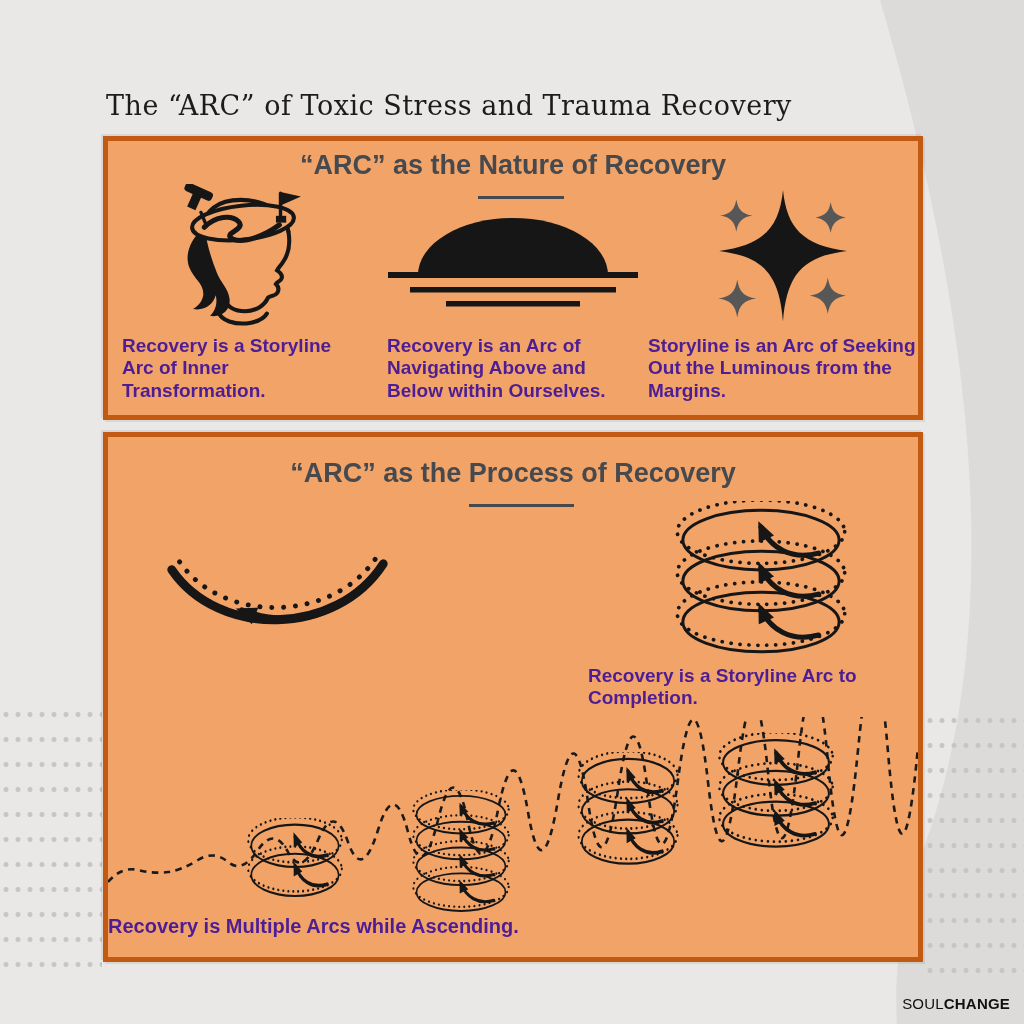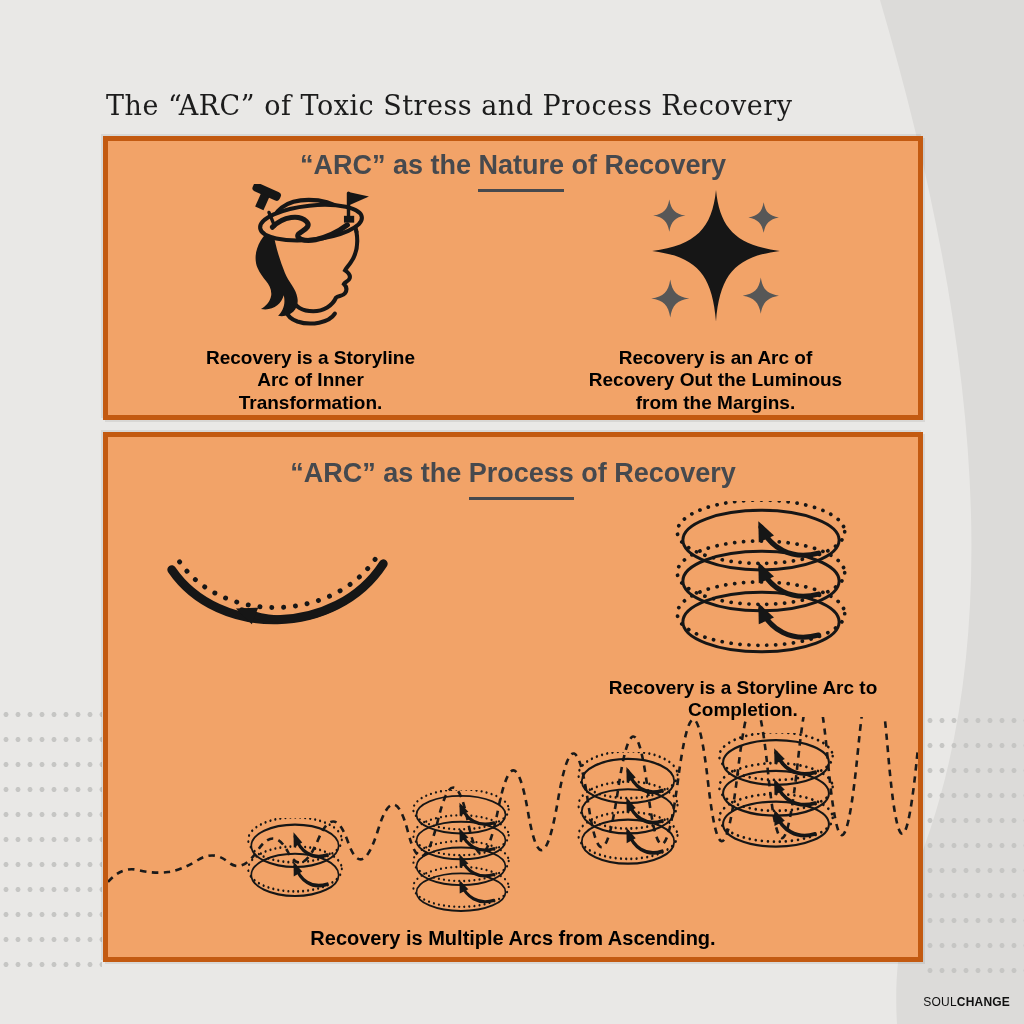--- a/index.html
+++ b/index.html
@@ -30,24 +30,24 @@
     position:absolute;left:103px;width:820px;z-index:2;box-sizing:border-box;
     background:#f2a368;border:5px solid #c35a11;
     box-shadow:-2px -2px 0 rgba(0,0,0,.07),2px 2px 0 rgba(0,0,0,.07);
   }
   #panel-nature{top:136px;height:284px;}
   #panel-process{top:432px;height:530px;}
   .panel-h{
     margin-top:8px;text-align:center;
     font-weight:700;font-size:27px;line-height:1.25;color:#46494e;
   }
-  .uline{border-bottom:3px solid #46494e;padding-bottom:9px;}
+  .uline{border-bottom:3px solid #46494e;padding-bottom:16px;}
   .cap{
-    font-weight:700;font-size:19px;line-height:1.18;color:#000000;text-align:center;
-    margin:12px auto;
+    font-weight:700;font-size:19px;line-height:1.18;color:#4c1d95;text-align:left;
+    margin:0 auto;
   }
 
   
   #nature-cols{display:flex;width:100%;margin-top:0;}
   .nat-col{flex:1 1 33.33%;min-width:0;}
   .icon-box{height:152px;display:flex;align-items:center;justify-content:center;}
 
   
   #panel-process .abs{position:absolute;}
   #backtracking-icon{left:52px;top:115px;width:235px;height:108px;}
@@ -72,21 +72,21 @@
   .dots9{fill:none;stroke:#161616;stroke-width:5;stroke-linecap:round;stroke-dasharray:0.1 12;}
   .arr7{fill:none;stroke:#161616;stroke-width:7;stroke-linecap:round;}
   .wavy{fill:none;stroke:#1a1a1a;stroke-width:2.6;stroke-dasharray:6.5 5.5;}
   .c-dot{fill:none;stroke:#161616;stroke-width:4;stroke-dasharray:0.1 9.5;stroke-linecap:round;}
   .c-sol{fill:none;stroke:#161616;stroke-width:3.2;}
   .c-arr{fill:none;stroke:#161616;stroke-width:5.5;stroke-linecap:round;}
 
   
   #brand{
     position:absolute;right:14px;top:995px;z-index:3;
-    font-size:12px;color:#101010;letter-spacing:.2px;
+    font-size:15px;color:#101010;letter-spacing:.2px;
   }
   #brand .b1{font-weight:400;}
   #brand .b2{font-weight:700;}
 </style>
 </head>
 <body>
 
 <svg width="0" height="0" style="position:absolute" aria-hidden="true">
   <defs>
     <marker id="ah" markerUnits="userSpaceOnUse" markerWidth="24" markerHeight="24" refX="16" refY="11" orient="auto">
@@ -95,21 +95,21 @@
   </defs>
 </svg>
 
 <svg id="bg-swoosh" viewBox="0 0 1024 1024">
   <path d="M880 0 C 980 340 1000 620 930 830 C 905 900 893 960 897 1024 L1024 1024 L1024 0 Z" fill="#dcdbd9"></path>
 </svg>
 
 <div id="dots-left" class="dots"></div>
 <div id="dots-right" class="dots"></div>
 
-<div id="main-title">The “ARC” of Toxic Stress and Process Recovery</div>
+<div id="main-title">The “ARC” of Toxic Stress and Trauma Recovery</div>
 
 <div id="panel-nature" class="panel">
   <div class="panel-h">
     <span>“ARC” as the </span><span class="uline">Nature</span><span> of Recovery</span>
   </div>
 
   <div id="nature-cols">
 
     <div class="nat-col">
       <div class="icon-box">
@@ -128,32 +128,43 @@
           </g>
           <path class="ln2" d="M33 25 L38 37"></path>
           <path class="ln2" d="M103 8 L103 30"></path>
           <path class="ink" d="M103 7 L121 11 L103 19 Z"></path>
           <rect class="ink" x="99" y="28" width="9" height="6"></rect>
         </svg>
       </div>
       <div class="cap" style="max-width:242px;">Recovery is a Storyline Arc of Inner Transformation.</div>
     </div>
 
+    <div class="nat-col">
+      <div class="icon-box">
+        <svg viewBox="0 0 250 100" width="250" height="100">
+          <path class="ink" d="M30 66 A95 57 0 0 1 220 66 Z"></path>
+          <rect class="ink" x="0" y="63" width="250" height="6"></rect>
+          <rect class="ink" x="22" y="78" width="206" height="5.5"></rect>
+          <rect class="ink" x="58" y="92" width="134" height="5.5"></rect>
+        </svg>
+      </div>
+      <div class="cap" style="max-width:252px;">Recovery is an Arc of Navigating Above and Below within Ourselves.</div>
+    </div>
 
     <div class="nat-col">
       <div class="icon-box">
         <svg viewBox="0 0 170 150" width="162" height="143">
           <path class="ink" d="M85 3 C89 43 106 61 152 67 C106 73 89 91 85 141 C81 91 64 73 18 67 C64 61 81 43 85 3 Z"></path>
           <path class="gray" d="M36 13 C38 24 42 28 53 30 C42 32 38 36 36 47 C34 36 30 32 19 30 C30 28 34 24 36 13 Z"></path>
           <path class="gray" d="M135 16 C137 27 141 30 151 32 C141 34 137 38 135 48 C133 38 129 34 119 32 C129 30 133 27 135 16 Z"></path>
           <path class="gray" d="M37 97 C39 110 44 115 57 117 C44 119 39 124 37 137 C35 124 30 119 17 117 C30 115 35 110 37 97 Z"></path>
           <path class="gray" d="M132 95 C134 108 139 112 151 114 C139 116 134 121 132 133 C130 121 125 116 113 114 C125 112 130 108 132 95 Z"></path>
         </svg>
       </div>
-      <div class="cap" style="max-width:278px;">Recovery is an Arc of Recovery Out the Luminous from the Margins.</div>
+      <div class="cap" style="max-width:278px;">Storyline is an Arc of Seeking Out the Luminous from the Margins.</div>
     </div>
   </div>
 </div>
 
 <div id="panel-process" class="panel">
   <div class="panel-h" style="margin-top:20px;">
     <span>“ARC” as the </span><span class="uline">Process</span><span> of Recovery</span>
   </div>
 
   <div id="backtracking-icon" class="abs">
@@ -219,18 +230,18 @@
         <ellipse class="c-sol" cx="100" cy="42" rx="84" ry="32"></ellipse>
         <path class="c-arr" marker-end="url(#ah)" d="M162 56 C132 64 110 50 100 28"></path>
         <ellipse class="c-dot" cx="100" cy="77" rx="90" ry="34"></ellipse>
         <ellipse class="c-sol" cx="100" cy="86" rx="84" ry="32"></ellipse>
         <path class="c-arr" marker-end="url(#ah)" d="M162 100 C132 108 110 94 100 72"></path>
         <ellipse class="c-dot" cx="100" cy="121" rx="90" ry="34"></ellipse>
         <ellipse class="c-sol" cx="100" cy="130" rx="84" ry="32"></ellipse>
         <path class="c-arr" marker-end="url(#ah)" d="M162 144 C132 152 110 138 100 116"></path>
       </svg></div>
 
-  <div id="ascending-cap" class="abs cap">Recovery is Multiple Arcs from Ascending.</div>
+  <div id="ascending-cap" class="abs cap">Recovery is Multiple Arcs while Ascending.</div>
 </div>
 
 <div id="brand">
   <span class="b1">SOUL</span><span class="b2">CHANGE</span>
 </div>
 
 </body></html>

